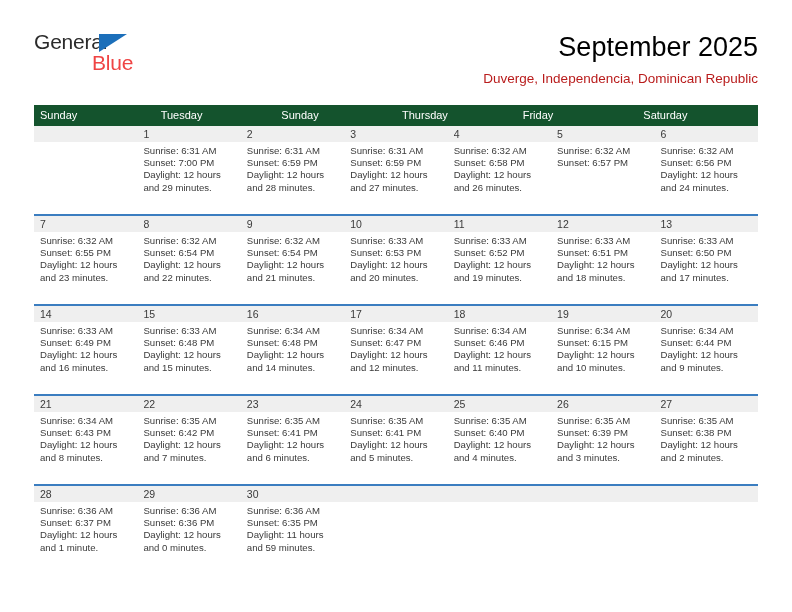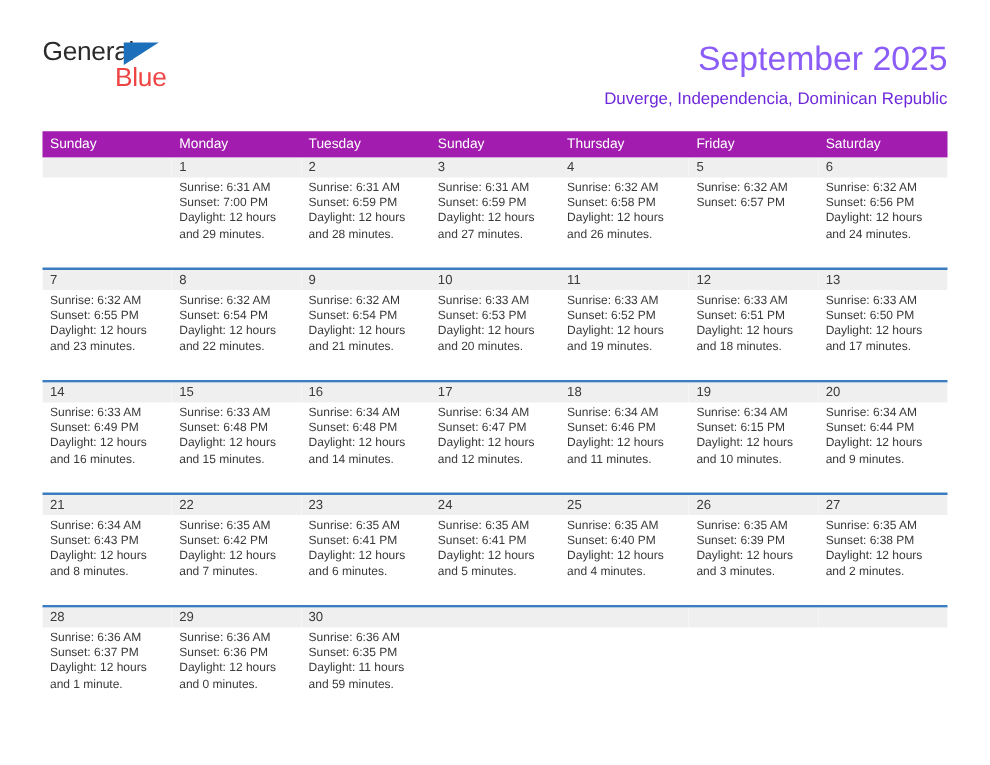--- a/index.html
+++ b/index.html
@@ -66,43 +66,43 @@
   }
 
   .title-block {
     position: absolute;
     right: 0;
     top: 0;
     text-align: right;
   }
   .cal-title {
     font-size: 27px;
-    color: #8b5cf6;
+    color: #000000;
     line-height: 34px;
     white-space: nowrap;
   }
   .cal-subtitle {
     font-size: 13.5px;
-    color: #6d28d9;
+    color: #b91c1c;
     line-height: 20px;
     margin-top: 5px;
     white-space: nowrap;
   }
 
   
   .grid {
     position: absolute;
     left: 34px;
     top: 105px;
     width: 724px;
   }
 
   .weekdays {
     display: flex;
-    background: #a21caf;
+    background: #14532d;
     height: 21px;
   }
   .weekday {
     flex: 1 1 0;
     box-sizing: border-box;
     padding-left: 6px;
     color: #ffffff;
     font-size: 11px;
     line-height: 21px;
     white-space: nowrap;
@@ -165,21 +165,20 @@
       <div class="cal-title">September 2025</div>
       <div class="cal-subtitle">Duverge, Independencia, Dominican Republic</div>
     </div>
 
   </div>
 
   <div class="grid">
 
     <div class="weekdays">
       <div class="weekday">Sunday</div>
-      <div class="weekday">Monday</div>
       <div class="weekday">Tuesday</div>
       <div class="weekday">Sunday</div>
       <div class="weekday">Thursday</div>
       <div class="weekday">Friday</div>
       <div class="weekday">Saturday</div>
     </div>
 
     <div class="week first">
       <div class="cell empty">
         <div class="daynum-band"></div>

